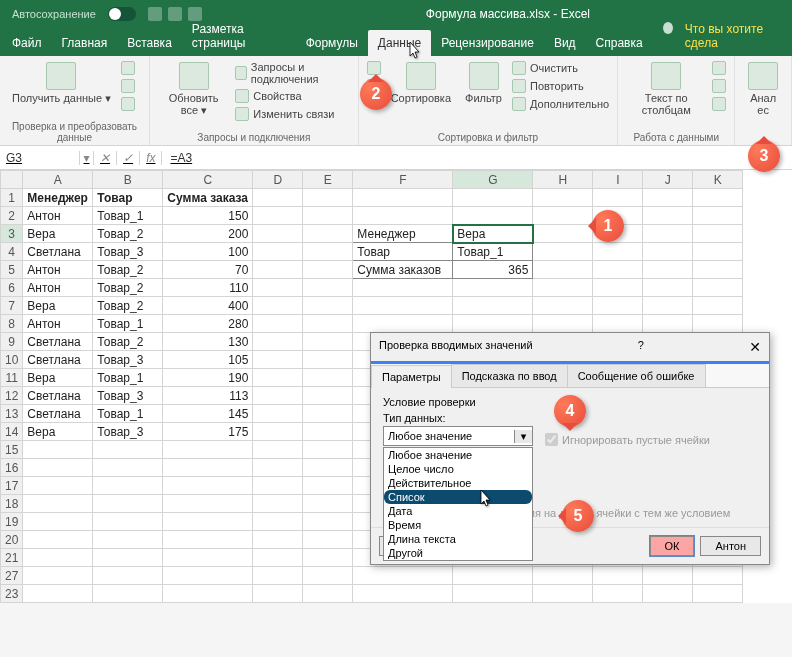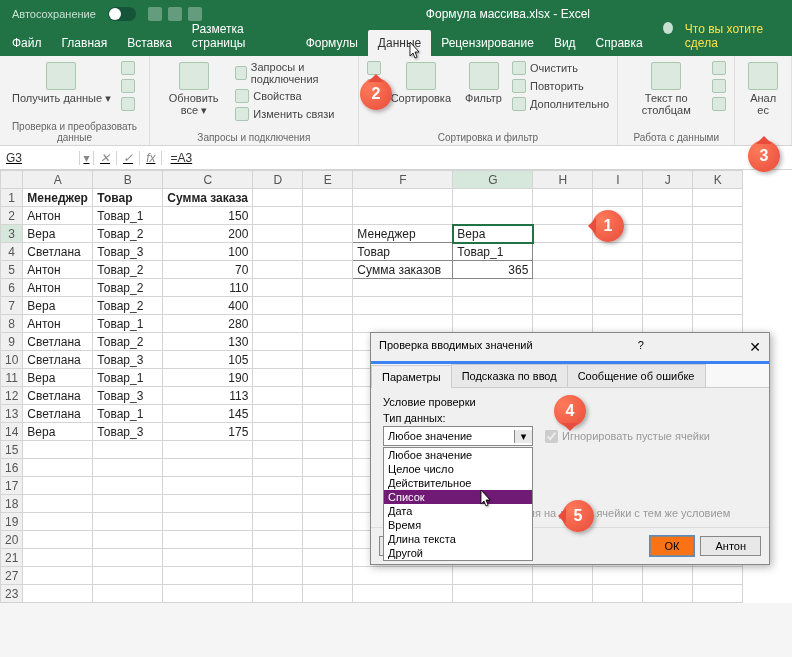--- a/index.html
+++ b/index.html
@@ -65,26 +65,26 @@
 .dialog .dtitle .close { font-size: 14px; cursor: pointer; }
 .dialog .dtabs { display: flex; border-bottom: 1px solid #ccc; background: #f8f8f8; }
 .dialog .dtab { padding: 5px 10px; border: 1px solid #ccc; border-bottom: none; background: #e8e8e8; margin-right: -1px; cursor: pointer; }
 .dialog .dtab.active { background: #f0f0f0; position: relative; top: 1px; }
 .dialog .dbody { padding: 8px 12px; }
 .dialog .combo { border: 1px solid #888; background: #fff; width: 150px; height: 20px; display: flex; align-items: center; position: relative; }
 .dialog .combo .val { padding: 0 4px; flex: 1; }
 .dialog .combo .arr { width: 18px; text-align: center; border-left: 1px solid #888; background: #e8e8e8; }
 .dialog .dropdown { position: absolute; top: 20px; left: -1px; width: 150px; background: #fff; border: 1px solid #888; z-index: 5; }
 .dialog .dropdown .opt { padding: 1px 4px; cursor: pointer; }
-.dialog .dropdown .opt.hl { background: #701a75; color: #fff; }
+.dialog .dropdown .opt.hl { background: #0c4a6e; color: #fff; border-radius: 6px; }
 .dialog .check { display: flex; align-items: center; gap: 4px; color: #999; }
 .dialog .check input { margin: 0; }
 .dialog .dfoot { display: flex; justify-content: space-between; padding: 8px; border-top: 1px solid #ddd; }
 .dialog button { padding: 3px 14px; font-size: 11px; border: 1px solid #888; background: #e8e8e8; cursor: pointer; }
-.dialog button.ok { background: #f97316; outline: 1px solid #5a8ac0; }
+.dialog button.ok { background: #fca5a5; outline: 1px solid #5a8ac0; }
 
 .cursor { position: absolute; width: 14px; height: 18px; z-index: 60; }
 .cursor svg { width: 100%; height: 100%; filter: drop-shadow(1px 1px 1px rgba(0,0,0,0.4)); }
 </style>
 </head>
 <body>
 
 <div class="titlebar">
   <div class="left">
     <span class="auto">Автосохранение</span>
@@ -584,21 +584,21 @@
     <span class="close">✕</span>
   </div>
   <div class="dtabs">
     <div class="dtab active">Параметры</div>
     <div class="dtab">Подсказка по ввод</div>
     <div class="dtab">Сообщение об ошибке</div>
   </div>
   <div class="dbody">
     <div style="margin-bottom:4px">Условие проверки</div>
     <div style="margin-bottom:2px">Тип данных:</div>
-    <div style="display:flex;gap:12px;align-items:center">
+    <div style="display:flex;gap:12px;align-items:flex-end">
       <div class="combo">
         <div class="val">Любое значение</div>
         <div class="arr">▾</div>
         <div class="dropdown" id="ddopts">
             <div class="opt">Любое значение</div>
             <div class="opt">Целое число</div>
             <div class="opt">Действительное</div>
             <div class="opt hl">Список</div>
             <div class="opt">Дата</div>
             <div class="opt">Время</div>

